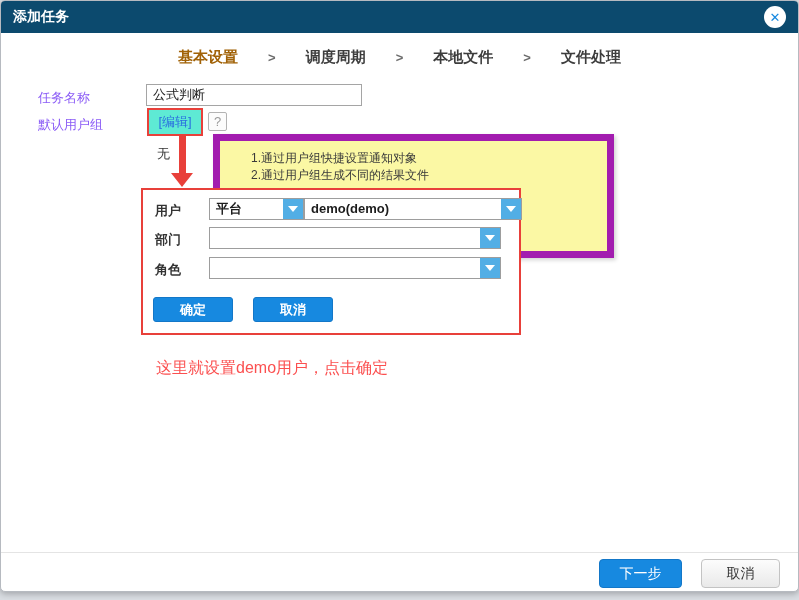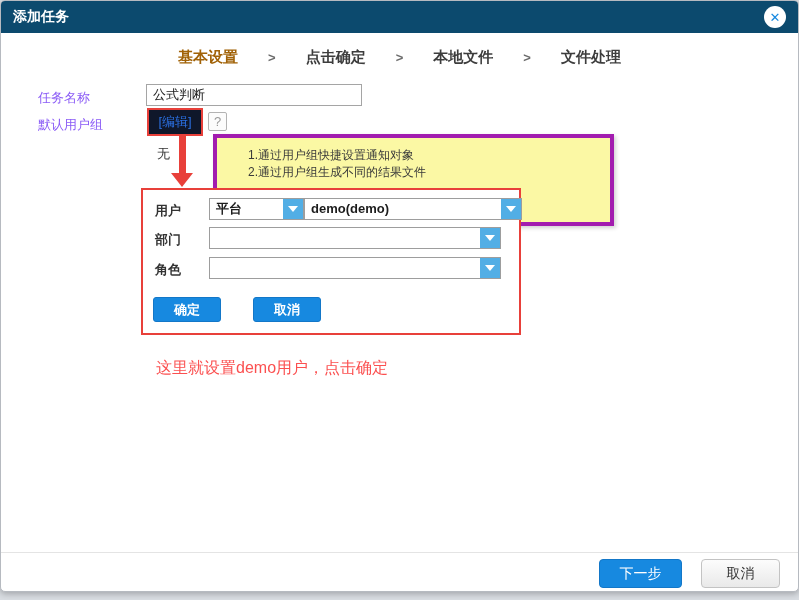--- a/index.html
+++ b/index.html
@@ -54,38 +54,38 @@
     width: 216px; height: 22px;
     border: 1px solid #a5a5a5; background: #fff;
     font-size: 13px; padding: 0 6px; color: #222;
     font-family: inherit;
   }
   .edit-box {
     position: absolute; left: 146px; top: 107px;
     width: 56px; height: 28px;
     border: 2px solid #e8403a;
     display: flex; align-items: center; justify-content: center;
-    background: #0f172a;
+    background: #5eead4;
   }
   .edit-link { color: #2b6fe0; font-size: 13px; text-decoration: none; cursor: pointer; }
   .help-btn {
     position: absolute; left: 207px; top: 111px;
     width: 19px; height: 19px;
     border: 1px solid #b3b3b3; border-radius: 2px;
     background: #fcfcfc; color: #9a9a9a;
     font-size: 13px; display: flex; align-items: center; justify-content: center;
     cursor: pointer;
   }
   .none-value { position: absolute; left: 156px; top: 144px; font-size: 13px; color: #333; }
   
   .tooltip {
     position: absolute; left: 212px; top: 133px;
-    width: 401px; height: 92px;
+    width: 401px; height: 124px;
     background: #fbf8a4;
-    border: 4px solid #a21caf;
+    border: 7px solid #a21caf;
     box-shadow: 2px 2px 4px rgba(0,0,0,.18);
     padding: 9px 10px 0 31px;
     z-index: 1;
   }
   .tooltip .line { font-size: 12px; color: #3a3a3a; line-height: 17px; }
   
   .arrow-stem {
     position: absolute; left: 178px; top: 134px;
     width: 7px; height: 39px; background: #e8403a; z-index: 6;
   }
@@ -119,21 +119,21 @@
     background: #52aee5; display: flex; align-items: center; justify-content: center;
     cursor: pointer;
   }
   .select .arrow::after {
     content: ""; width: 0; height: 0;
     border-left: 5px solid transparent;
     border-right: 5px solid transparent;
     border-top: 6px solid #ffffff;
   }
   .panel-btn {
-    position: absolute; width: 68px; height: 25px;
+    position: absolute; width: 80px; height: 25px;
     background: #1789e0; color: #fff;
     border: 1px solid #1377c8; border-radius: 3px;
     font-size: 13px; font-weight: bold;
     font-family: inherit; cursor: pointer;
   }
   
   .annotation {
     position: absolute; left: 155px; top: 357px;
     font-size: 16px; color: #fb5050; z-index: 2;
   }
@@ -164,21 +164,21 @@
 <div class="dialog">
 
   <div class="titlebar">
     <span class="title">添加任务</span>
     <span class="close-btn">✕</span>
   </div>
 
   <div class="steps">
     <span class="step active">基本设置</span>
     <span class="sep">&gt;</span>
-    <span class="step">点击确定</span>
+    <span class="step">调度周期</span>
     <span class="sep">&gt;</span>
     <span class="step">本地文件</span>
     <span class="sep">&gt;</span>
     <span class="step">文件处理</span>
   </div>
 
   <span class="lbl" style="left:37px; top:88px;">任务名称</span>
   <input class="task-input" type="text" value="公式判断" style="">
 
   <span class="lbl" style="left:37px; top:115px;">默认用户组</span>

